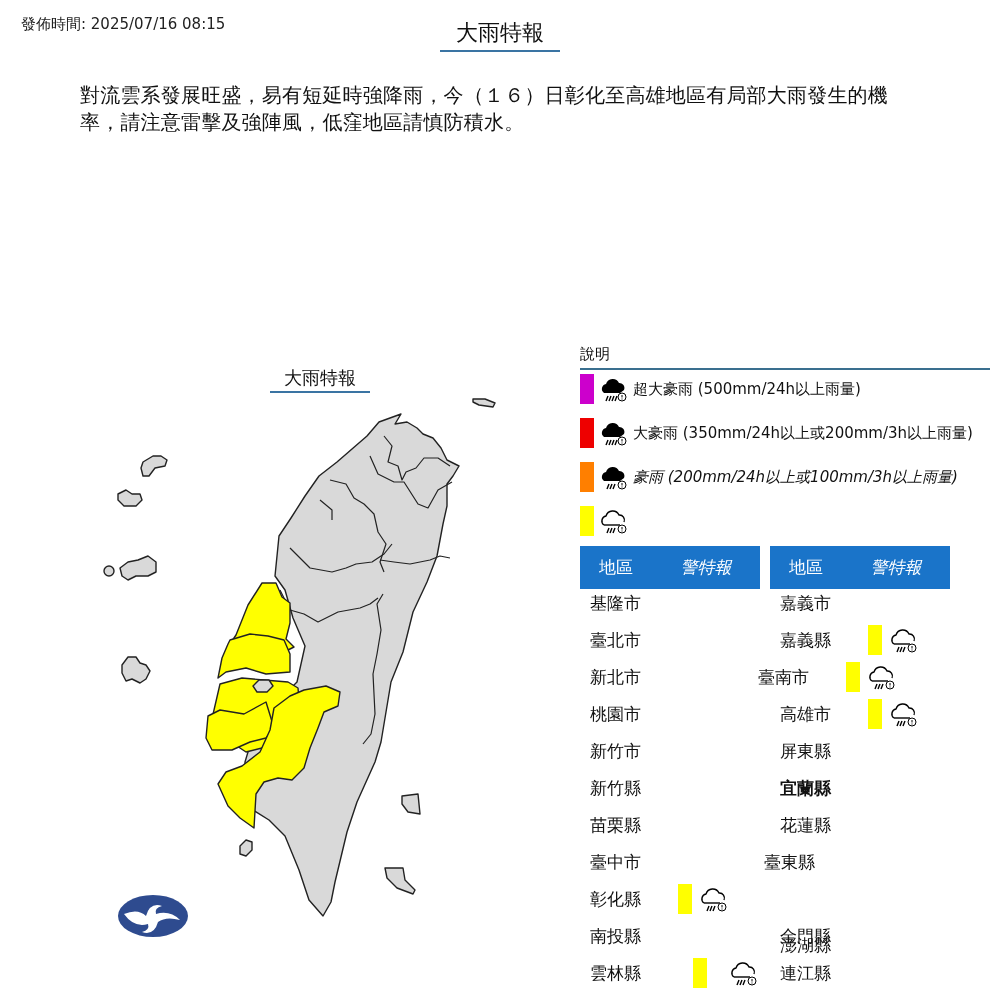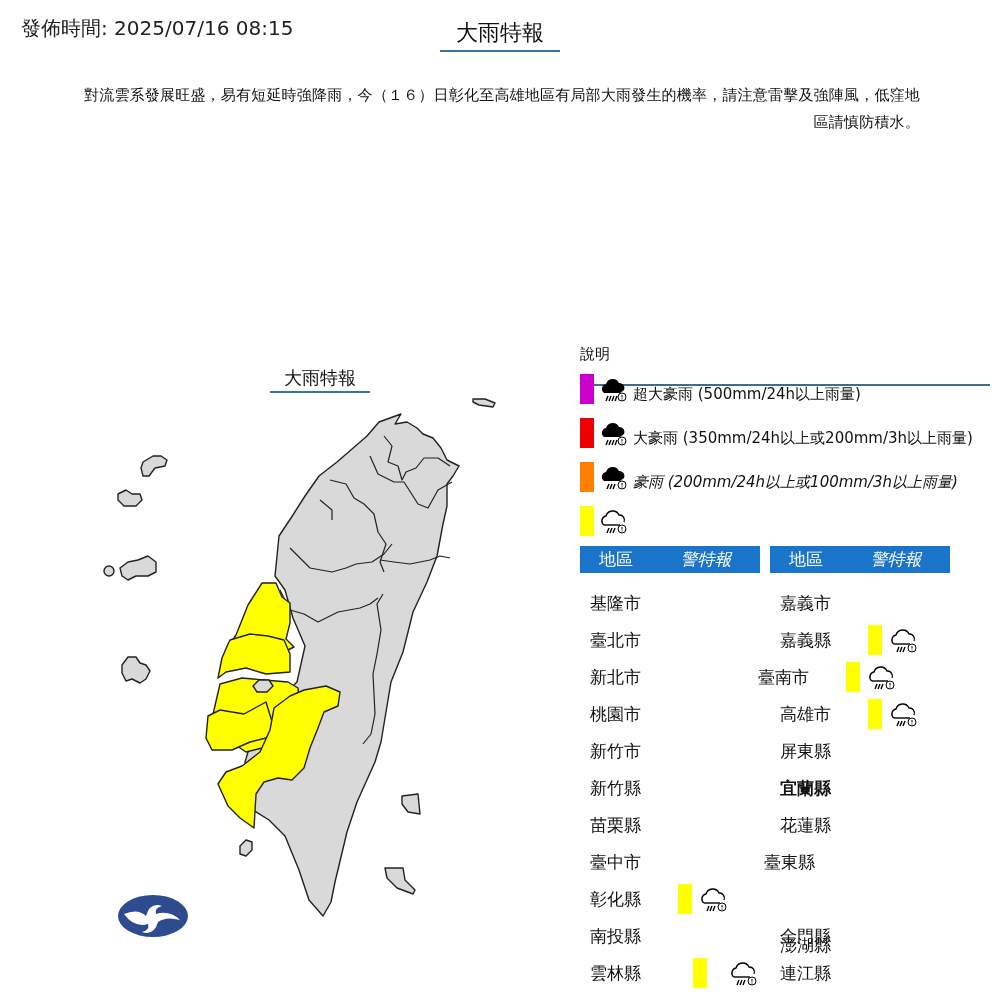--- a/index.html
+++ b/index.html
@@ -1,30 +1,30 @@
 <!DOCTYPE html>
 <html><head>
 <meta charset="utf-8">
 <style>
   html, body { margin:0; padding:0; background:#ffffff; }
   body { width:1000px; height:1000px; position:relative; overflow:hidden;
          font-family:"DejaVu Sans","Liberation Sans",sans-serif; color:#111; }
-  .issue-time { position:absolute; left:21px; top:15px; font-size:20px; color:#222; }
+  .issue-time { position:absolute; left:21px; top:15px; font-size:15px; color:#222; }
   .main-title { position:absolute; left:440px; top:18px; width:120px; text-align:center;
                 font-size:22px; color:#111; padding-bottom:2px; border-bottom:2px solid #3a74a3; }
-  .description { position:absolute; left:80px; top:82px; width:840px; font-size:15px; line-height:27px; color:#111; letter-spacing:0.2px;text-align:right; }
+  .description { position:absolute; left:80px; top:82px; width:840px; font-size:20px; line-height:27px; color:#111; letter-spacing:0.2px; }
   .map-title { position:absolute; left:270px; top:366px; width:100px; text-align:center; font-size:18px;
                border-bottom:2px solid #3a74a3; padding-bottom:1px; }
   .map { position:absolute; left:95px; top:390px; width:420px; height:560px; }
   .legend-title { position:absolute; left:580px; top:345px; width:410px; font-size:15px;
-                  border-bottom:2px solid #3a6f8f; padding-bottom:20px; }
-  .legend-item { position:absolute; left:580px; height:30px; display:flex; align-items:flex-end; }
+                  border-bottom:2px solid #3a6f8f; padding-bottom:4px; }
+  .legend-item { position:absolute; left:580px; height:30px; display:flex; align-items:center; }
   .swatch { width:14px; height:30px; margin-right:4px; }
   .legend-label { font-size:15px; margin-left:5px; white-space:nowrap; }
-  .table-head { position:absolute; top:546px; height:27px; width:180px; background:#1a74c9; color:#fff;
+  .table-head { position:absolute; top:546px; height:43px; width:180px; background:#1a74c9; color:#fff;
                 display:flex; align-items:center; font-size:17px; }
   .table-head .c1 { width:72px; text-align:center; }
   .table-head .c2 { width:108px; text-align:center;font-style:italic; }
   .row { position:absolute; height:30px; display:flex; align-items:center; font-size:17px; }
   .row .name { width:88px; padding-left:10px; }
   .row .wbar { width:14px; height:30px; background:#ffff00; margin-right:6px; }
   .icon { display:inline-block; width:30px; height:30px; }
 </style>
 </head>
 <body>

